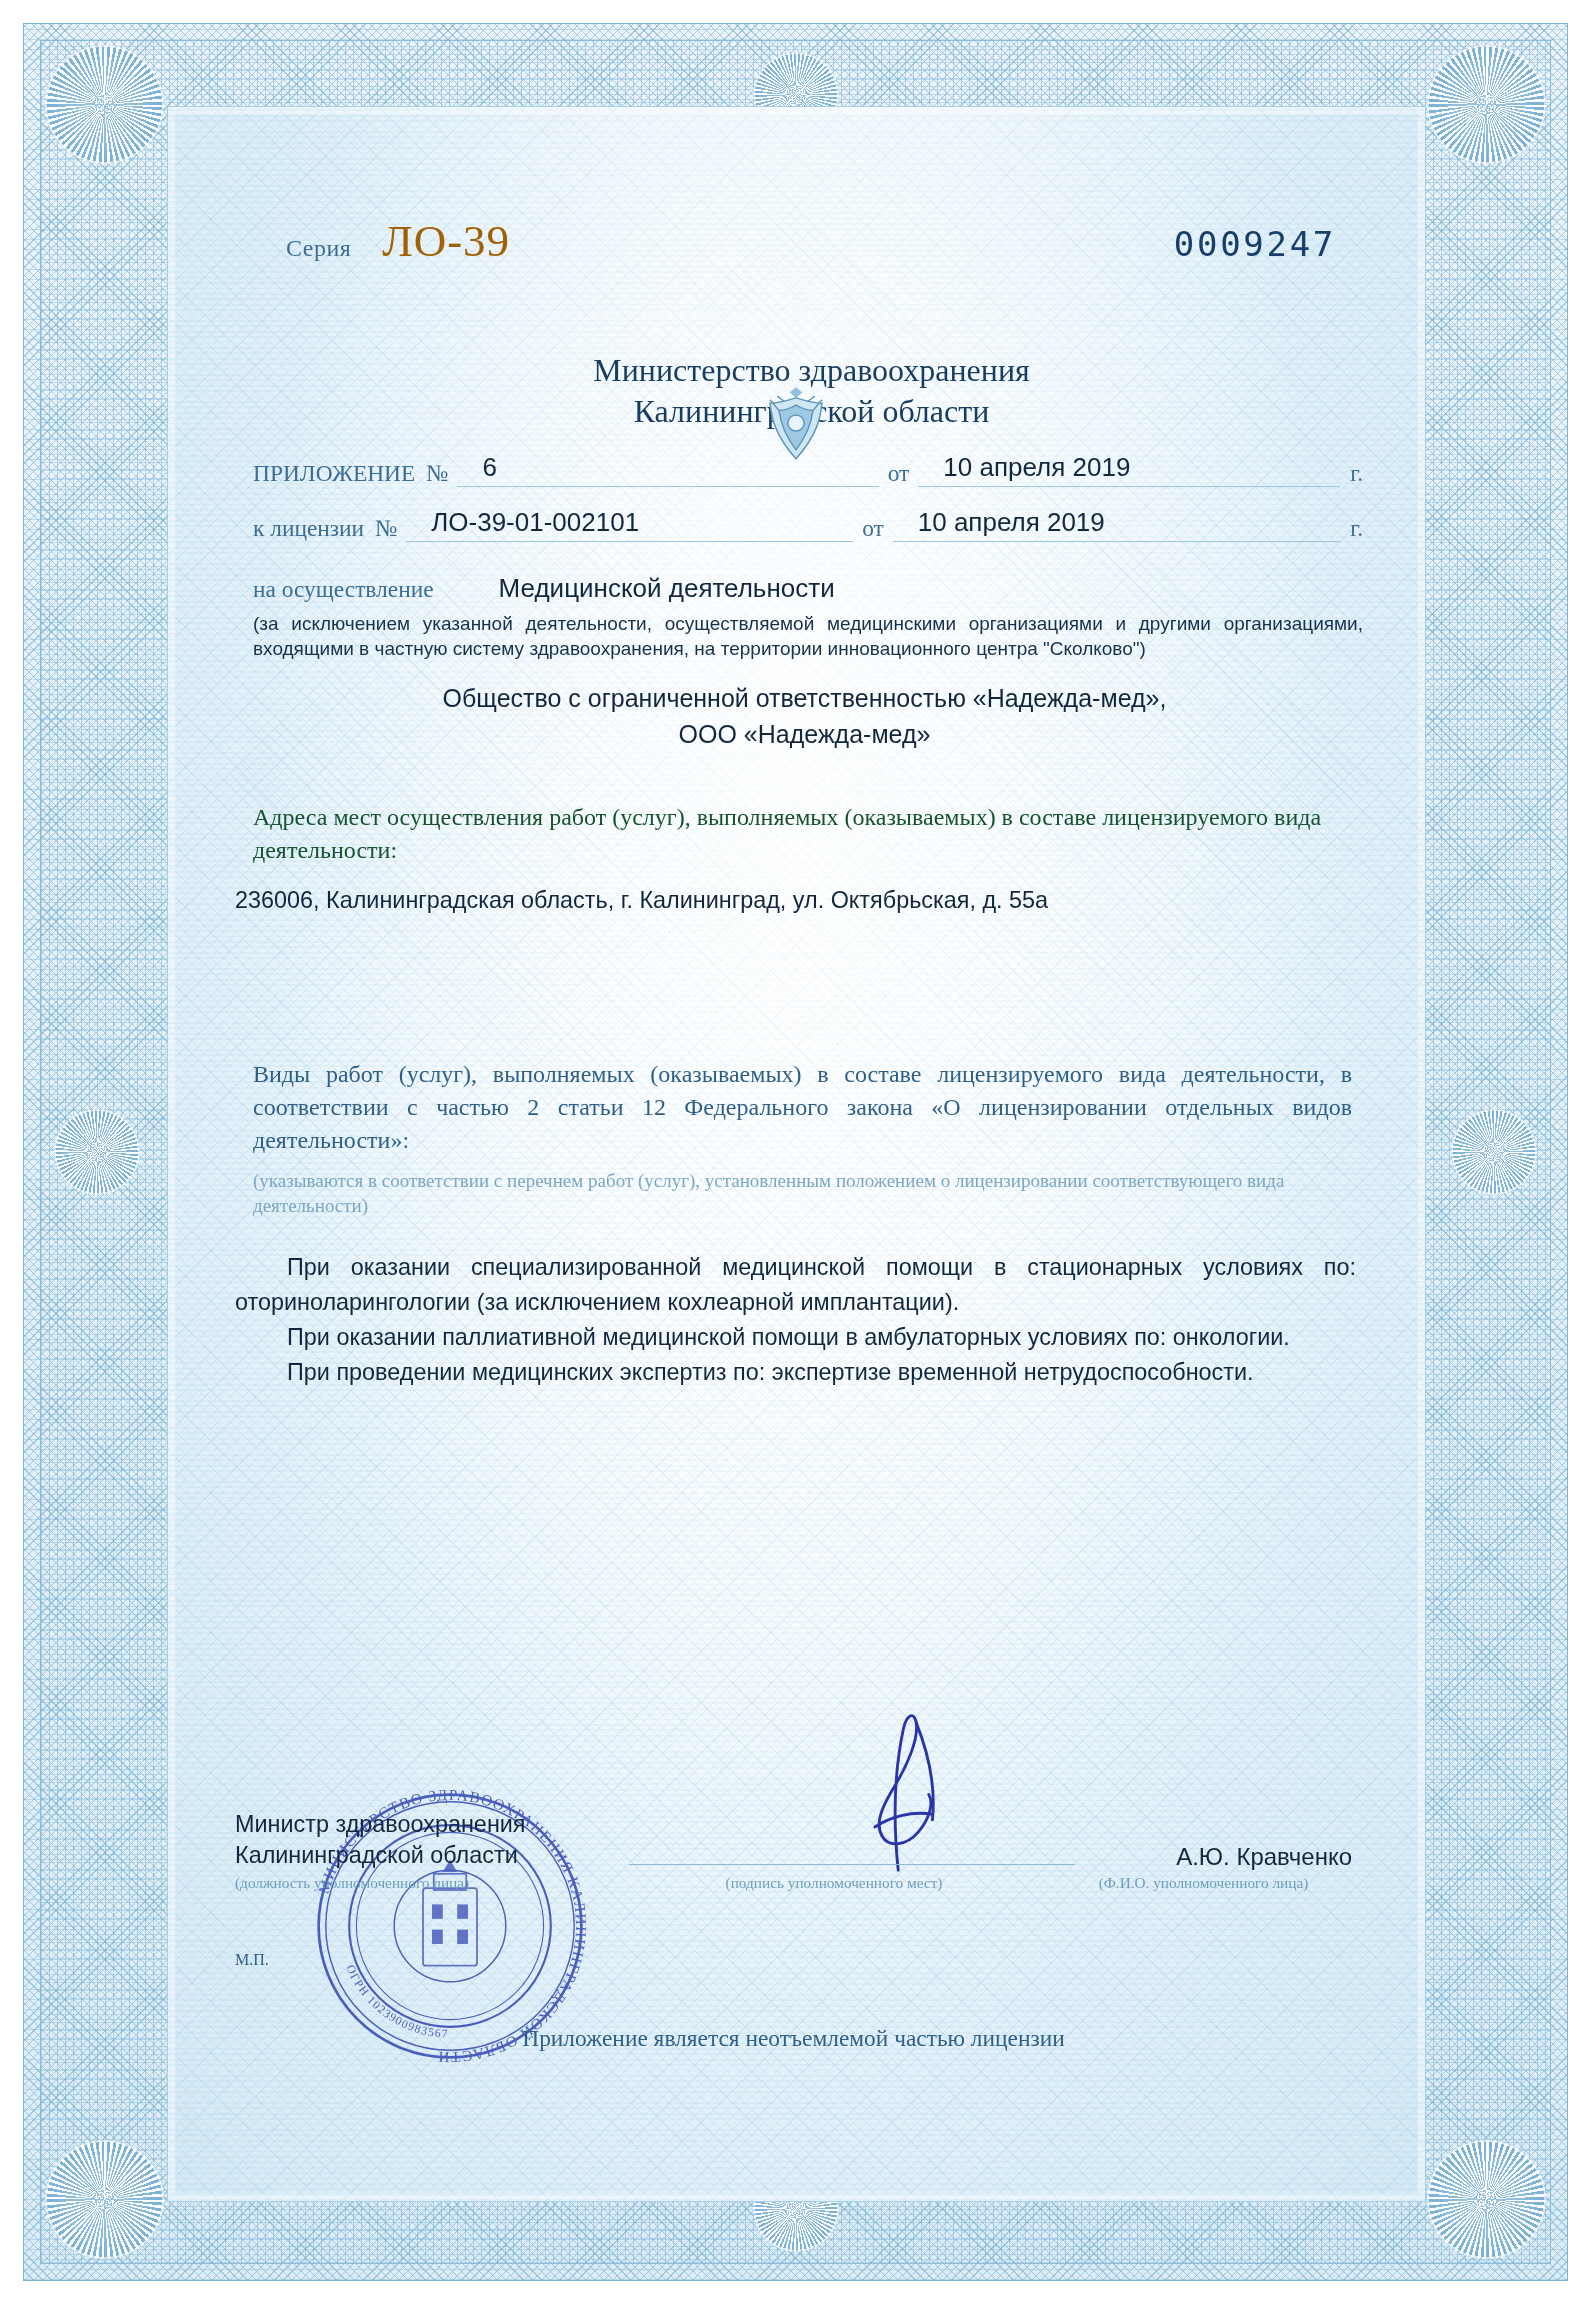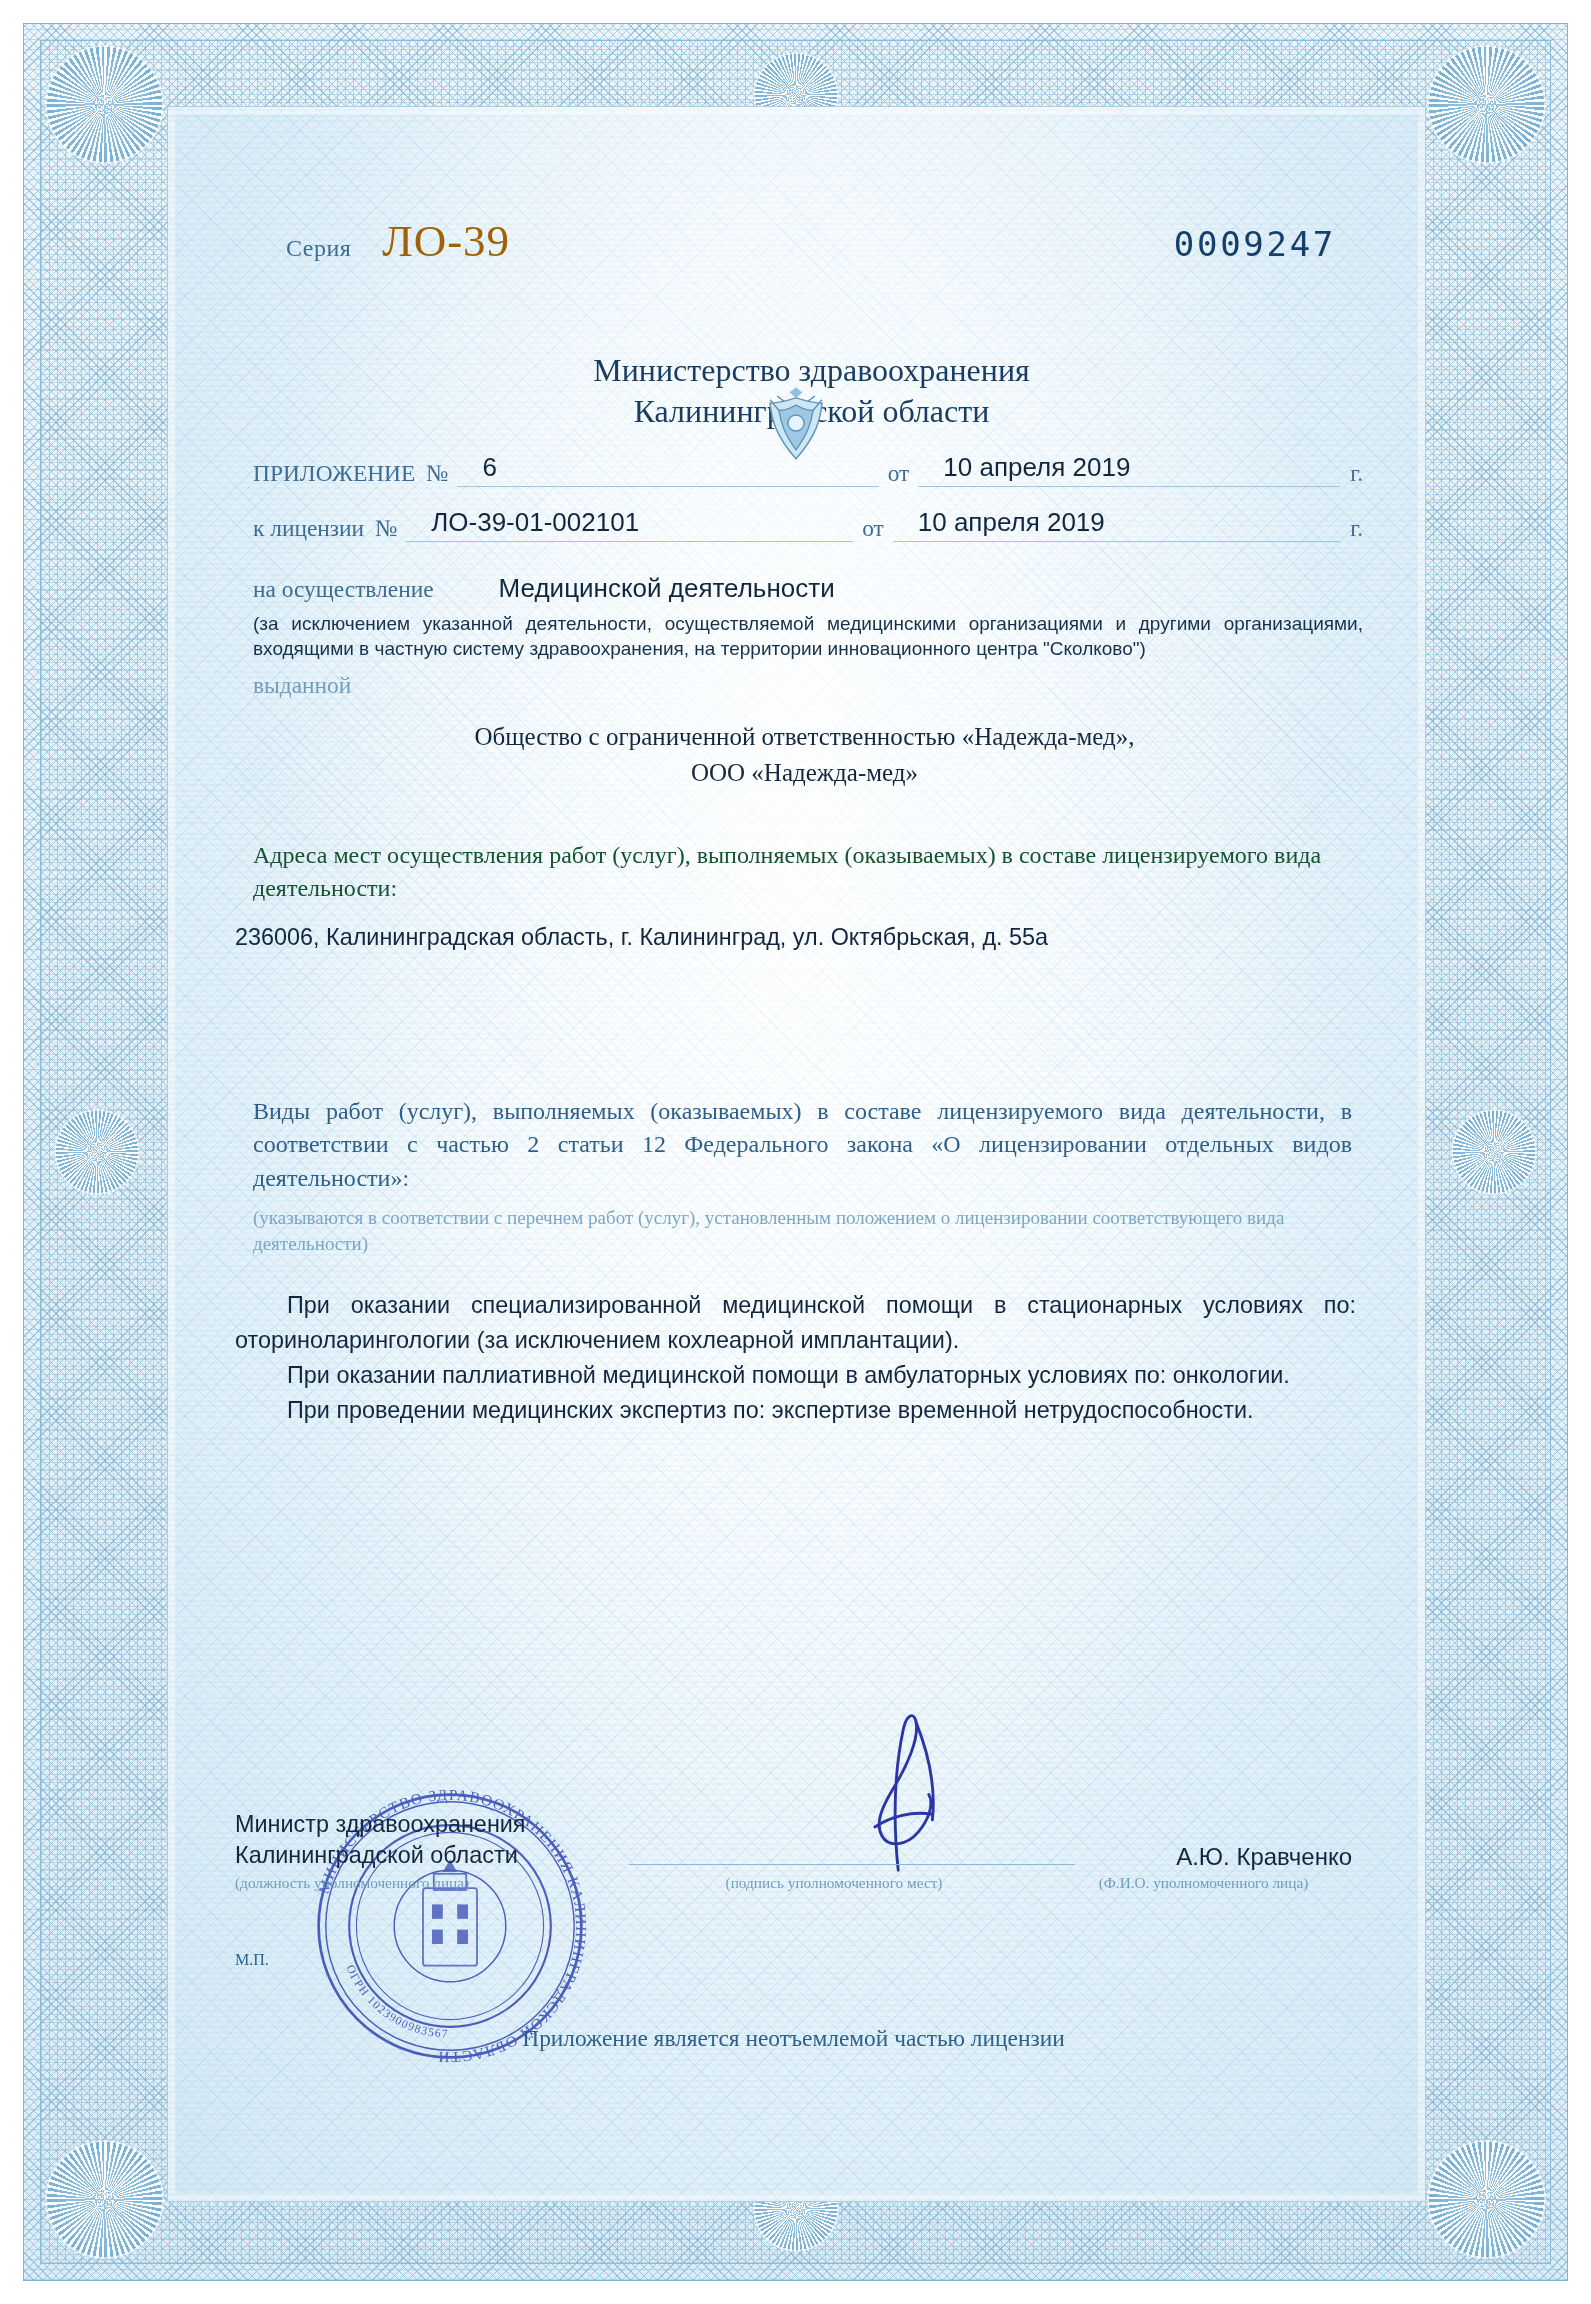--- a/index.html
+++ b/index.html
@@ -186,21 +186,21 @@
     text-align: justify;
   }
   .issued {
     margin: 10.8px 0 0 50px;
     font-size: 23.4px;
     color: #6f9ebb;
   }
   .org {
     margin-top: 20px;
     text-align: center;
-    font-family: Liberation Serif, serif;
+    font-family: Liberation Sans, sans-serif;
     font-size: 25px;
     line-height: 1.42;
     color: #12273f;
     padding-left: 18px;
   }
 
   .section-title {
     margin: 49px 36px 0 50px;
     font-size: 24px;
     line-height: 1.36;
@@ -383,21 +383,20 @@
           <span>10 апреля 2019</span>
         </span>
       <span class="g">г.</span>
     </div>
 
     <div class="row-activity">
       <span>на осуществление</span>
       <span class="val">Медицинской деятельности</span>
     </div>
     <div class="small-note">(за исключением указанной деятельности, осуществляемой медицинскими организациями и другими организациями, входящими в частную систему здравоохранения, на территории инновационного центра "Сколково")</div>
-    <div class="issued">выданной</div>
 
     <div class="org">
       <div>Общество с ограниченной ответственностью «Надежда-мед»,</div>
       <div>ООО «Надежда-мед»</div>
     </div>
 
     <div class="section-title">Адреса мест осуществления работ (услуг), выполняемых (оказываемых) в составе лицензируемого вида деятельности:</div>
     <div class="address">236006, Калининградская область, г. Калининград, ул. Октябрьская, д. 55а</div>
 
     <div class="works-title">Виды работ (услуг), выполняемых (оказываемых) в составе лицензируемого вида деятельности, в соответствии с частью 2 статьи 12 Федерального закона «О лицензировании отдельных видов деятельности»:</div>

